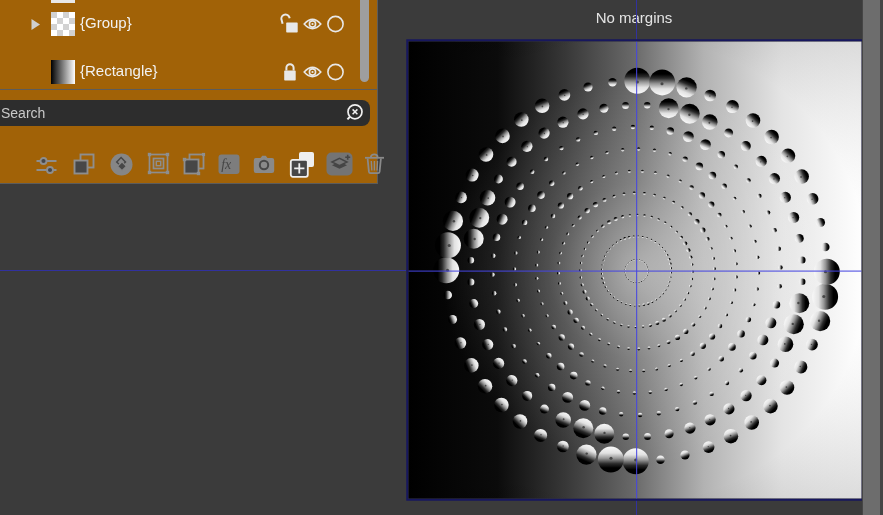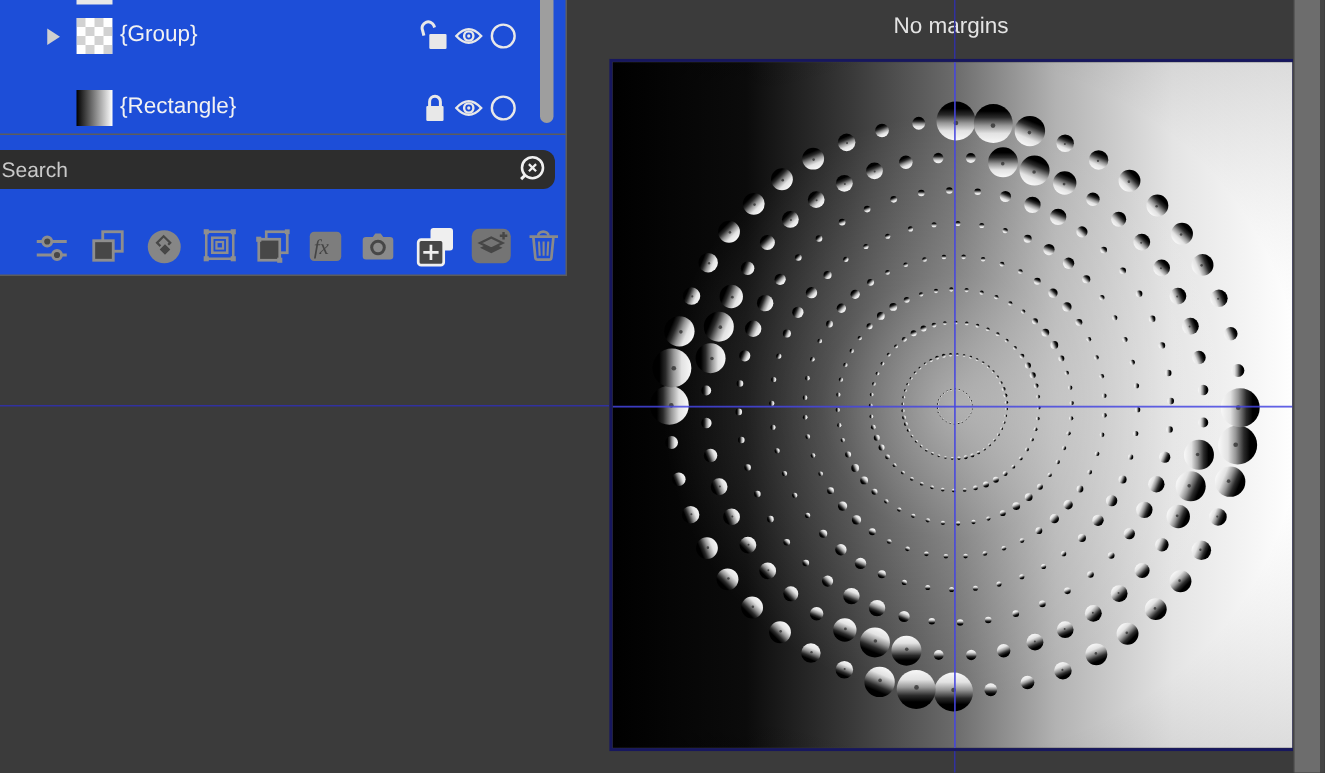--- a/index.html
+++ b/index.html
@@ -1,36 +1,36 @@
 <!DOCTYPE html>
 <html><head><meta charset="utf-8">
 <style>
 * { margin:0; padding:0; box-sizing:border-box; }
 html,body { width:883px; height:515px; overflow:hidden; background:#3b3b3b;
   font-family:"Liberation Sans", sans-serif; }
 #stage { position:relative; width:883px; height:515px; }
 #panel { position:absolute; left:0; top:0; width:378px; height:184px;
-  background:#1d4ed8; border-right:1px solid #5c5c5c; border-bottom:1px solid #5c5c5c; }
+  background:#a16207; border-right:1px solid #5c5c5c; border-bottom:1px solid #5c5c5c; }
 .thumb-sliver { position:absolute; left:51px; top:0; width:24px; height:3px; background:#e8e8e8; }
 .row { position:absolute; left:0; width:100%; height:32px; }
 .tri { position:absolute; left:30px; top:10px; }
 .thumb { position:absolute; left:51px; top:4px; width:24px; height:24px; }
 .checker { background:
   conic-gradient(#fff 0 25%, #d2d2d2 0 50%, #fff 0 75%, #d2d2d2 0) 0 0/12px 12px; }
 .gradthumb { background:linear-gradient(90deg,#000,#fff); }
 .lname { position:absolute; left:80px; top:6px; color:#f2f2f2; font-size:15px; }
 .ric { position:absolute; top:5px; }
 #vscroll { position:absolute; left:360px; top:-4px; width:9px; height:86px;
   background:#9e9e9e; border-radius:5px; }
 #sep1 { position:absolute; left:0; top:89px; width:378px; height:1px; background:#5c5c5c; }
 #search { position:absolute; left:-8px; top:100px; width:378px; height:26px;
   background:#2d2d2d; border-radius:8px; }
 #stext { position:absolute; left:9px; top:5px; color:#c9c9c9; font-size:14px;text-align:right; }
 #sicon { position:absolute; right:6px; top:3px; }
-#toolbar { position:absolute; left:4px; top:150px; width:408px; height:20px; }
+#toolbar { position:absolute; left:16px; top:150px; width:408px; height:20px; }
 .tic { position:absolute; top:0; }
 #nomargins { position:absolute; left:406px; width:456px; top:9px; text-align:center;
   color:#e4e4e4; font-size:15px; }
 .vguide { position:absolute; left:636px; width:1px; background:#31319f; }
 .hguide { position:absolute; top:270px; height:1px; background:#31319f; }
 #rscroll { position:absolute; left:862px; top:0; width:21px; height:515px; background:#454545; }
 #rthumb { position:absolute; left:1px; top:0; width:17px; height:515px; background:#6d6d6d; }
 </style></head>
 <body>
 <div id="stage">

